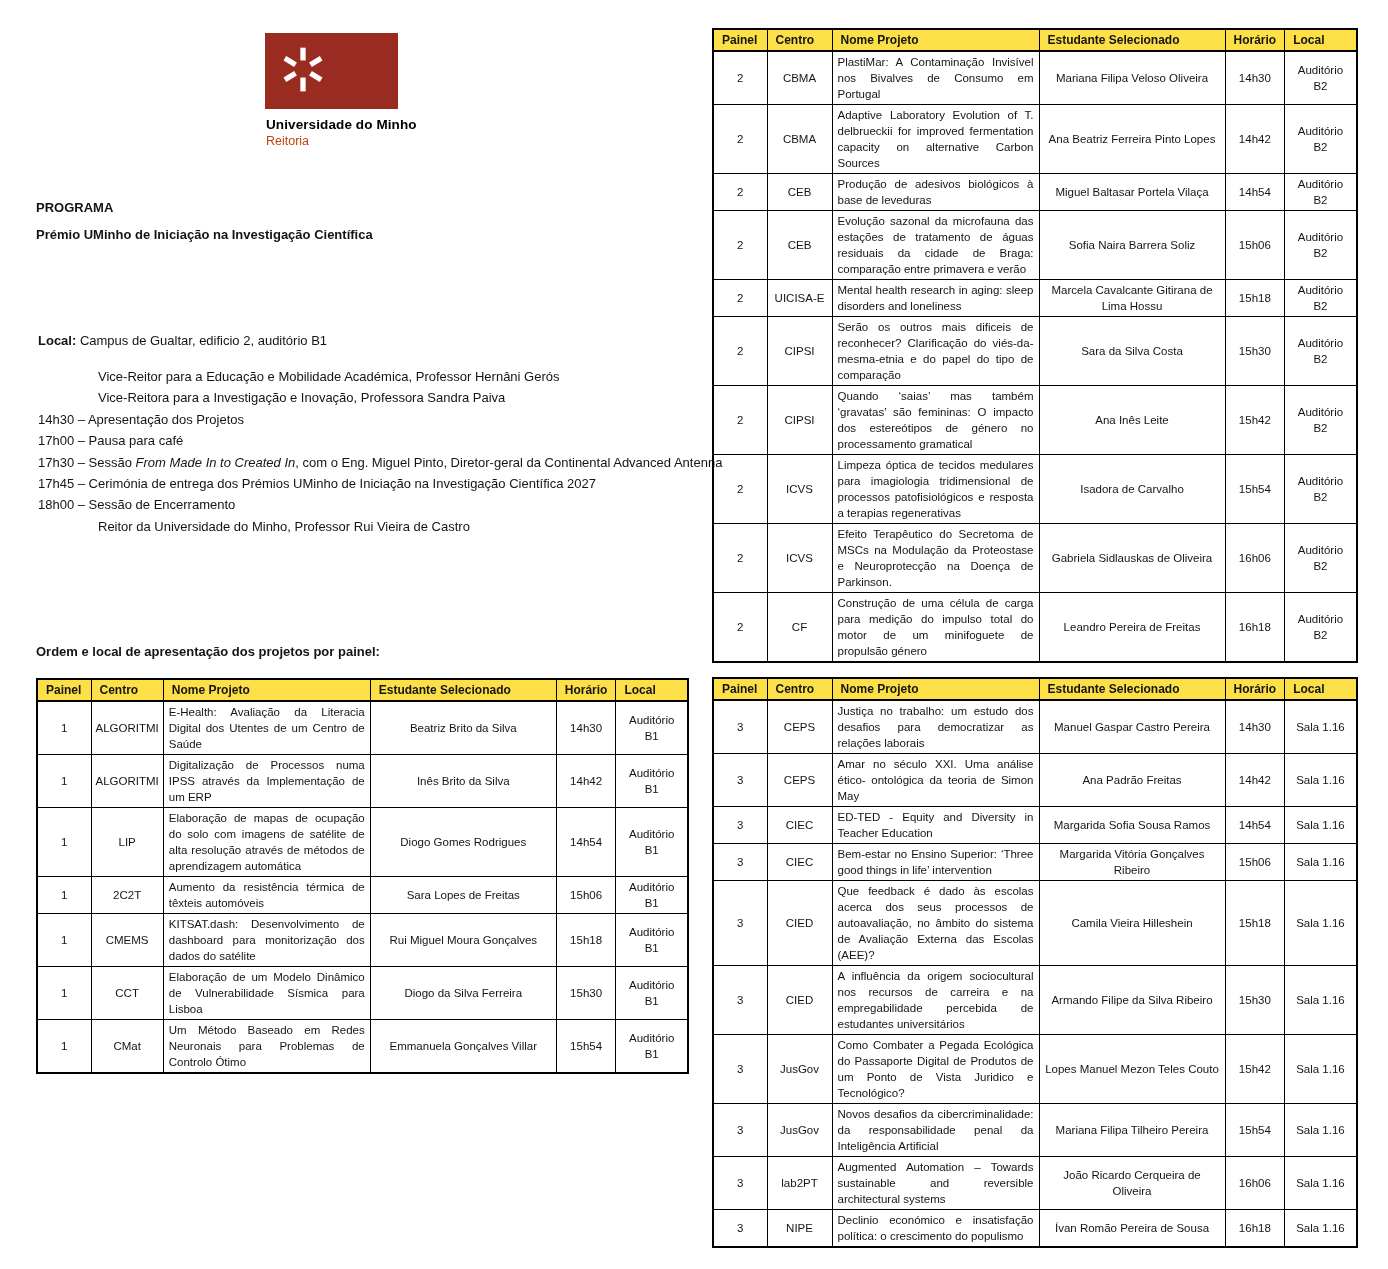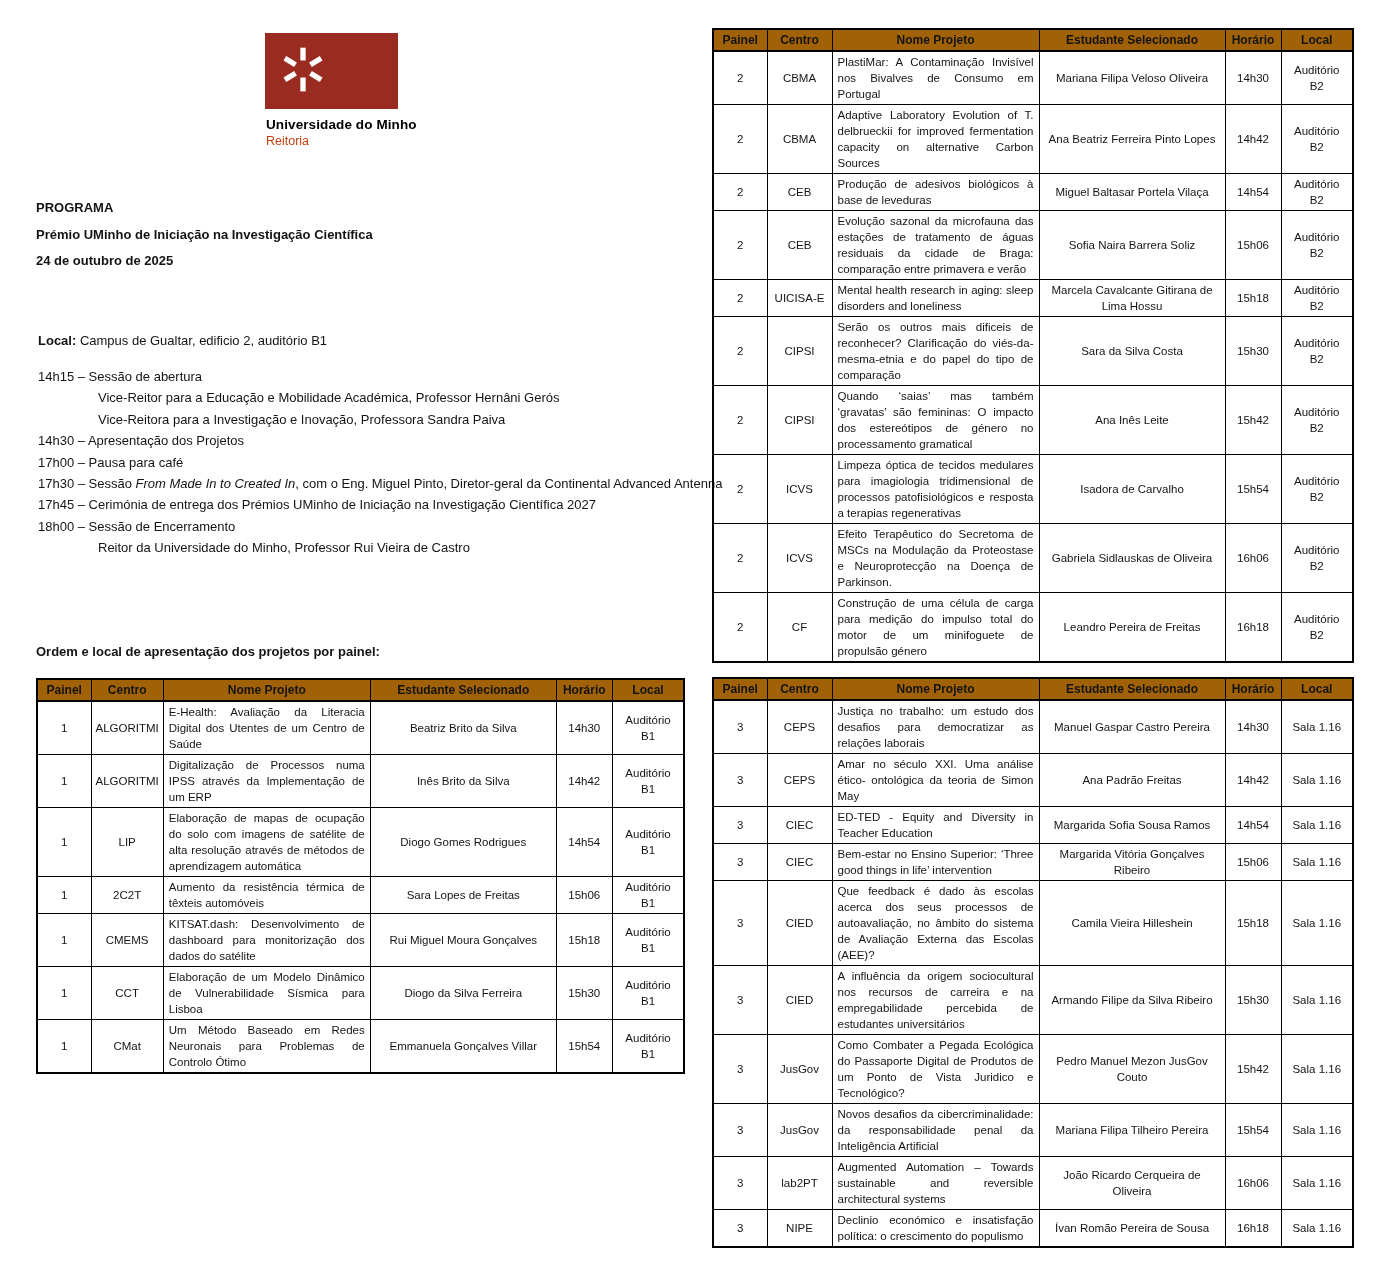--- a/index.html
+++ b/index.html
@@ -24,22 +24,22 @@
   #local-line b{font-weight:bold;}
   #schedule{left:38px;top:366px;font-size:13px;line-height:21.4px;}
   .sched-line.indent{padding-left:60px;}
   .it{font-style:italic;}
 
   #section-heading{left:36px;top:644px;font-weight:bold;font-size:13px;}
 
   
   table.datatable{border-collapse:collapse;table-layout:fixed;border:2px solid #000;}
   .datatable th{
-    background:#a16207;border:1px solid #000;border-bottom:2px solid #000;
-    font-size:12px;font-weight:bold;padding:3px 2px;text-align:center;
+    background:#fde047;border:1px solid #000;border-bottom:2px solid #000;
+    font-size:12px;font-weight:bold;padding:3px 8px;text-align:left;
   }
   .datatable td{
     border:1px solid #000;padding:2px 4px;vertical-align:middle;
     text-align:center;font-size:11.5px;line-height:16px;
   }
   .datatable td.projeto{text-align:justify;padding:2px 5px;}
   #table-panel-1{left:36px;top:678px;}
   #table-panel-2{left:712px;top:28px;}
   #table-panel-3{left:712px;top:677px;}
 </style>
@@ -57,29 +57,27 @@
       <line x1="37" y1="34" x2="47" y2="40"></line>
     </g>
   </svg>
 </div>
 <div class="abs" id="org-name">Universidade do Minho</div>
 <div class="abs" id="org-unit">Reitoria</div>
 
 <div class="abs" id="title-block">
   <div class="tline">PROGRAMA</div>
   <div class="tline">Prémio UMinho de Iniciação na Investigação Científica</div>
-  <div class="tline">24 de outubro de 2025</div>
 </div>
 
 <div class="abs" id="local-line">
   <b>Local:</b><span> Campus de Gualtar, edificio 2, auditório B1</span>
 </div>
 
 <div class="abs" id="schedule">
-    <div class="sched-line"><span>14h15 – Sessão de abertura</span></div>
     <div class="sched-line indent"><span>Vice-Reitor para a Educação e Mobilidade Académica, Professor Hernâni Gerós</span></div>
     <div class="sched-line indent"><span>Vice-Reitora para a Investigação e Inovação, Professora Sandra Paiva</span></div>
     <div class="sched-line"><span>14h30 – Apresentação dos Projetos</span></div>
     <div class="sched-line"><span>17h00 – Pausa para café</span></div>
     <div class="sched-line"><span>17h30 – Sessão </span><span class="it">From Made In to Created In</span><span>, com o Eng. Miguel Pinto, Diretor-geral da Continental Advanced Antenna</span></div>
     <div class="sched-line"><span>17h45 – Cerimónia de entrega dos Prémios UMinho de Iniciação na Investigação Científica 2027</span></div>
     <div class="sched-line"><span>18h00 – Sessão de Encerramento</span></div>
     <div class="sched-line indent"><span>Reitor da Universidade do Minho, Professor Rui Vieira de Castro</span></div>
   </div>
 
@@ -330,21 +328,21 @@
         <td>CIED</td>
         <td class="projeto">A influência da origem sociocultural nos recursos de carreira e na empregabilidade percebida de estudantes universitários</td>
         <td>Armando Filipe da Silva Ribeiro</td>
         <td>15h30</td>
         <td>Sala 1.16</td>
       </tr>
       <tr>
         <td>3</td>
         <td>JusGov</td>
         <td class="projeto">Como Combater a Pegada Ecológica do Passaporte Digital de Produtos de um Ponto de Vista Juridico e Tecnológico?</td>
-        <td>Pedro Manuel Mezon JusGov Couto</td>
+        <td>Lopes Manuel Mezon Teles Couto</td>
         <td>15h42</td>
         <td>Sala 1.16</td>
       </tr>
       <tr>
         <td>3</td>
         <td>JusGov</td>
         <td class="projeto">Novos desafios da cibercriminalidade: da responsabilidade penal da Inteligência Artificial</td>
         <td>Mariana Filipa Tilheiro Pereira</td>
         <td>15h54</td>
         <td>Sala 1.16</td>

